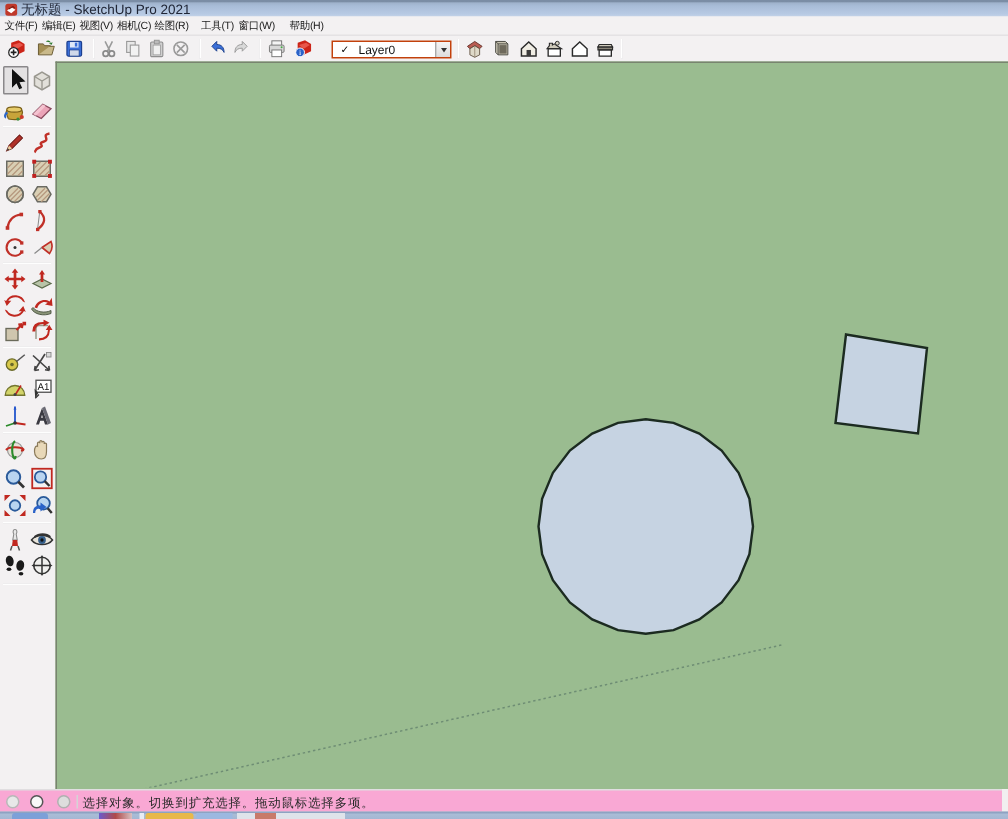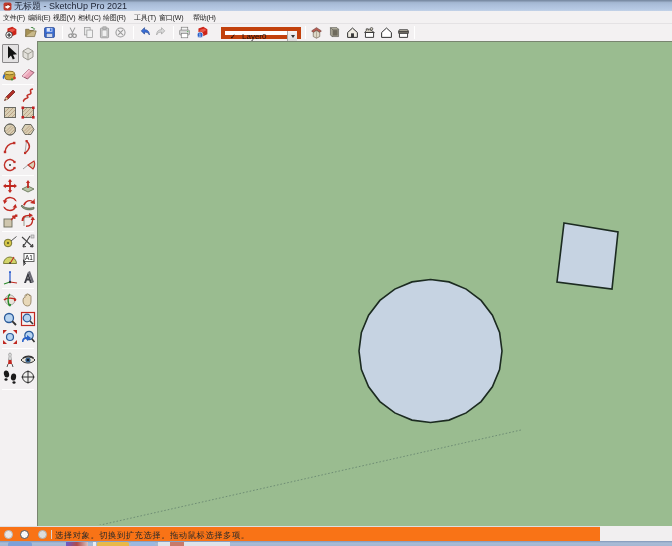--- a/index.html
+++ b/index.html
@@ -4,31 +4,31 @@
 html,body{width:672px;height:546px;overflow:hidden;font-family:"Liberation Sans",sans-serif;background:#f1eff0}
 #app{position:absolute;left:0;top:0;width:672px;height:546px}
 .abs{position:absolute}
 #titlebar{left:0;top:0;width:672px;height:11px;background:linear-gradient(180deg,#7b8da5 0%,#7b8da5 9%,#9fb2cc 18%,#a8bcd7 35%,#b0c3de 60%,#b7cae4 85%,#c3d2e8 100%);}
 #title{left:14px;top:0px;font-size:9px;color:#202636;line-height:12px;white-space:nowrap}
 #menubar{left:0;top:11px;width:672px;height:12px;background:#f3f1f2;font-size:7px;color:#1a1a1a}
 .mi{position:absolute;top:1px;line-height:11px;white-space:nowrap;letter-spacing:-0.2px}
 #toolbar{left:0;top:23px;width:672px;height:19px;background:#f3f1f2}
 .tsep{position:absolute;top:3px;width:1px;height:13px;background:#c9c7ca;border-right:1px solid #fff}
 .ticon{position:absolute;top:3px;width:13px;height:13px}
-#combo{position:absolute;left:221px;top:4px;width:80px;height:12px;background:#fff;border:4px solid #c2410c}
+#combo{position:absolute;left:221px;top:4px;width:80px;height:12px;background:#fff;border:1px solid #c2410c}
 #combo .txt{position:absolute;left:17px;top:0;font-size:8px;line-height:11px;color:#111}
 #combo .chk{position:absolute;left:5px;top:0px;font-size:7px;color:#000;line-height:11px}
 #combo .btn{position:absolute;right:0px;top:0px;width:10px;height:10px;background:linear-gradient(180deg,#f5f5f5,#ddd);border-left:1px solid #aaa}
 #combo .btn:after{content:"";position:absolute;left:2.5px;top:4px;border:2.5px solid transparent;border-top:3px solid #333}
 #palette{left:0;top:42px;width:37px;height:484px;background:#f3f1f2}
 .psep{position:absolute;left:2px;width:32px;height:1px;background:#cbc9cc;border-bottom:1px solid #fefefe}
 .pic{position:absolute;width:16px;height:16px}
 #selbtn{position:absolute;left:2px;top:2px;width:17px;height:19px;background:#e3e1e2;border:1px solid #8a888a;border-radius:1px}
 #canvas{left:37px;top:41px;width:635px;height:485px;background:#9abc90;border-top:1.5px solid #78846f;border-left:1.5px solid #78846f}
-#statusbar{left:0;top:526px;width:600px;height:15px;background:#f97316;border-top:1px solid #e0dee0}
+#statusbar{left:0;top:526px;width:668px;height:15px;background:#f9a8d4;border-top:1px solid #e0dee0}
 #statustext{position:absolute;left:55px;top:3px;font-size:8.3px;letter-spacing:0.55px;color:#2a2a2a;white-space:nowrap}
 .scirc{position:absolute;top:3px;width:9px;height:9px;border-radius:50%;}
 #taskbar{left:0;top:541px;width:672px;height:5px;background:linear-gradient(180deg,#8096b8 0%,#a9bcd6 40%,#a3b7d3 100%)}
 .tb{position:absolute;top:1px;height:4px}
 </style></head>
 <body>
 <div id="app">
 
 <div id="titlebar" class="abs">
   <svg class="abs" style="left:3px;top:2px" width="9" height="9" viewBox="0 0 16 16">

